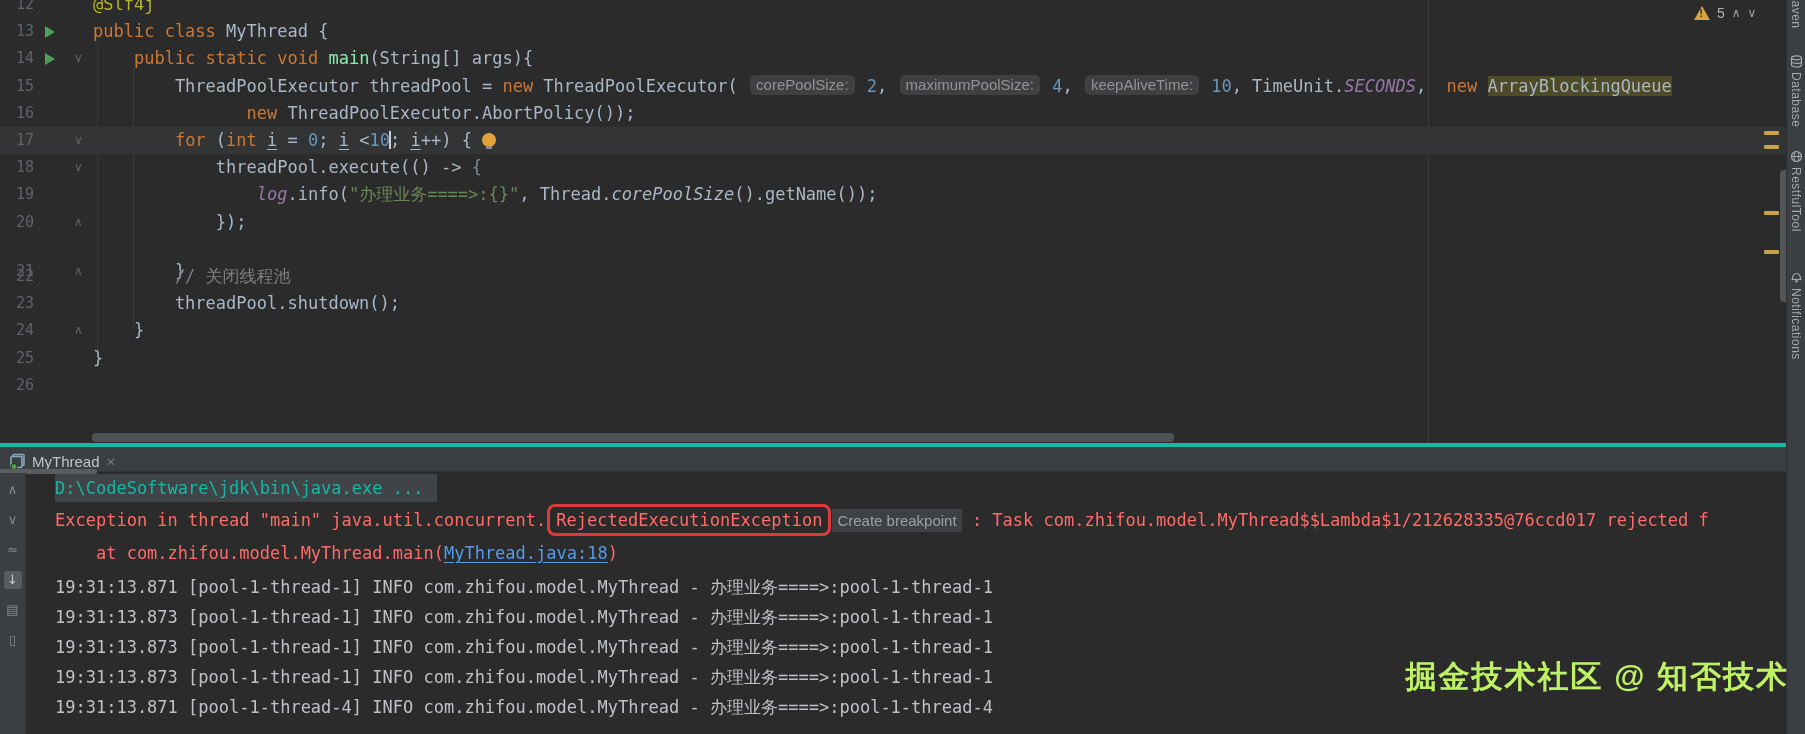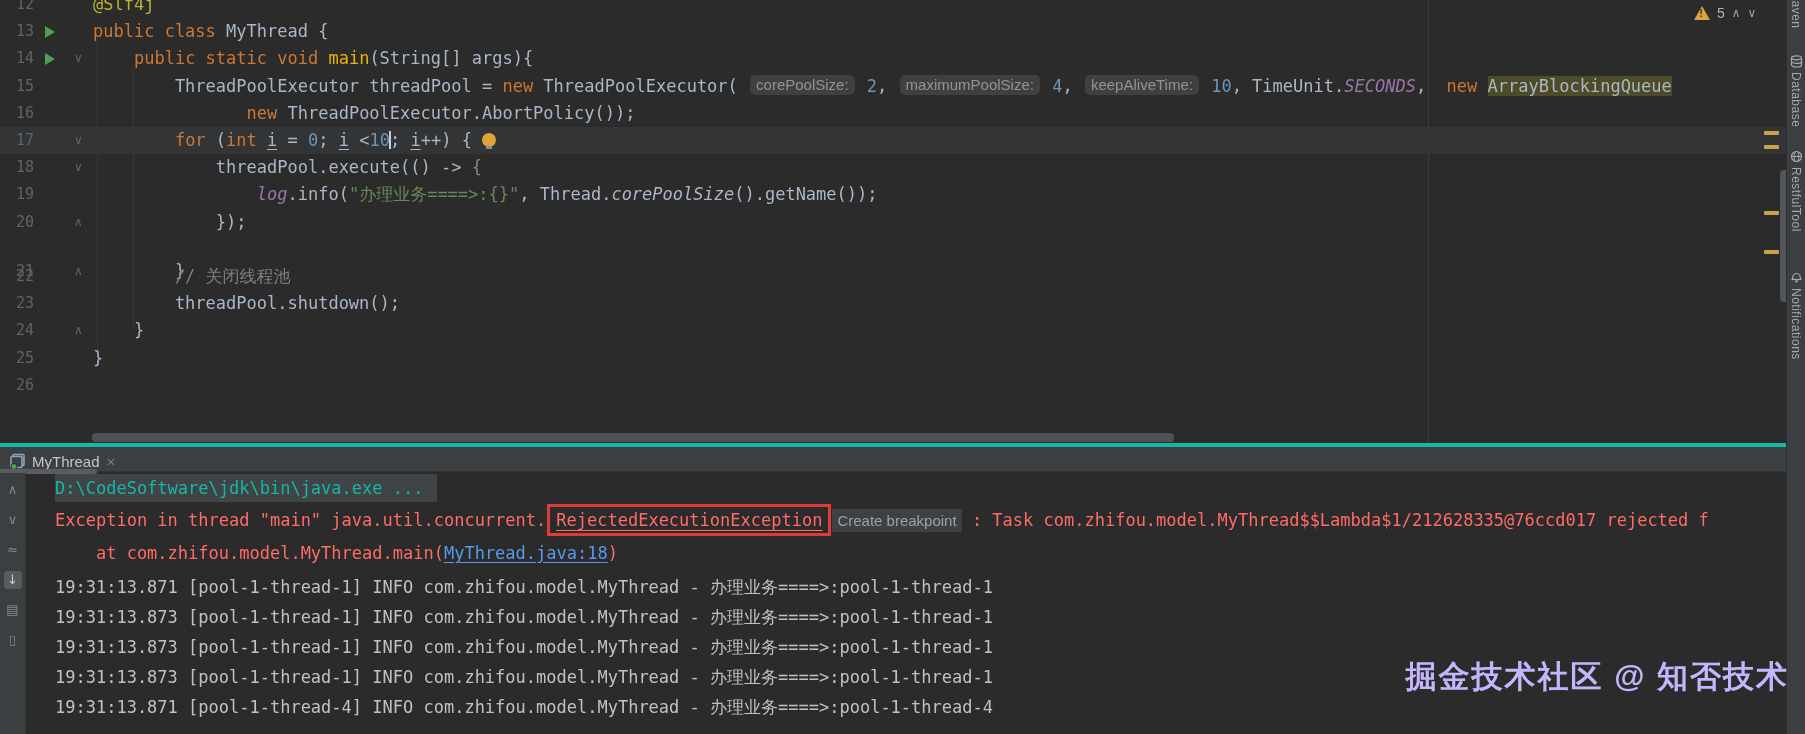--- a/index.html
+++ b/index.html
@@ -18,21 +18,21 @@
   .gm-run{position:absolute;left:45px;top:8px;width:0;height:0;border-left:10px solid #4f9e58;border-top:6px solid transparent;border-bottom:6px solid transparent;}
   .gm-fold,.gm-foldup{position:absolute;left:74px;top:0;color:#606366;font-size:12px;line-height:27px;font-family:"DejaVu Sans",sans-serif;}
   .ctext{position:absolute;left:93px;top:0;line-height:27px;font-size:17px;white-space:pre;color:#a9b7c6;}
   .t-kw{color:#cc7832;}
   .t-def{color:#a9b7c6;}
   .t-dim{color:#7e8a92;}
   .t-num{color:#6897bb;}
   .t-str{color:#6a8759;}
   .t-cmt{color:#7f7f7f;}
   .t-ann{color:#bbb529;}
-  .t-fn{color:#eab308;}
+  .t-fn{color:#86efac;}
   .t-field{color:#9876aa;font-style:italic;}
   .t-it{font-style:italic;}
   .t-varu{text-decoration:underline;text-underline-offset:3px;}
   .t-sel{background:#4e4b28;}
   .t-hint{display:inline-block;background:#404040;color:#8f949b;font-family:"Liberation Sans",sans-serif;
           font-size:15px;line-height:20px;padding:0 6px;border-radius:5px;vertical-align:2px;margin:0 2px;}
   .t-caret{display:inline-block;width:2px;height:18px;background:#cfcfcf;vertical-align:-3px;margin:0 -1px;}
   .t-bulb{display:inline-block;width:14px;height:14px;background:#e0a33b;border-radius:50%;vertical-align:-1px;position:relative;}
   .t-bulb::after{content:"";position:absolute;left:4px;top:13px;width:6px;height:3px;background:#8a8d8f;}
   #editor-hscroll{position:absolute;left:92px;top:433px;width:1082px;height:9px;background:#4f5254;border-radius:4px;}
@@ -59,36 +59,36 @@
   .tbicon{width:18px;height:18px;color:#87898c;font-size:13px;line-height:18px;text-align:center;
           font-family:"DejaVu Sans",sans-serif;border-radius:3px;}
   .tbicon.active{background:#595c5e;color:#c9cbcd;}
   #console{position:absolute;left:55px;top:474px;width:1731px;overflow:hidden;height:260px;}
   .cl{position:relative;white-space:pre;font-size:17px;}
   .cl-cmd{height:28px;line-height:28px;}
   .cl-exc{height:36px;line-height:36px;}
   .cl-at{height:30px;line-height:30px;margin-bottom:4px;}
   .cl-log{height:30px;line-height:30px;}
   .p-err{color:#ff6b68;}
-  .p-errbox{color:#ff6b68;text-decoration:underline;text-underline-offset:4px;border:3px solid #dd3a3a;
-            border-radius:0;padding:3px 6px;margin:0 1px;text-align:right;}
+  .p-errbox{color:#ff6b68;text-underline-offset:4px;border:3px solid #dd3a3a;
+            border-radius:8px;padding:3px 6px;margin:0 1px;text-align:right;}
   .p-chip{background:#3d4144;color:#9ca1a7;font-family:"Liberation Sans",sans-serif;font-size:15px;padding:3px 5px;}
   .p-link{color:#549bec;text-decoration:underline;text-underline-offset:3px;}
   .p-log{color:#bfc2c4;}
   .p-cmd{display:inline-block;background:#414446;color:#14b8a6;padding:0 14px 0 8px;margin-left:-8px;}
 
   
   #stripe{position:absolute;right:0;top:0;width:19px;height:734px;background:#3c3f41;border-left:1px solid #2c2e30;box-sizing:border-box;}
   .stripe-label{position:absolute;left:2px;writing-mode:vertical-lr;font-family:"Liberation Sans",sans-serif;
                 font-size:12px;color:#a6a9ab;letter-spacing:0.5px;}
   .stripe-ico{position:absolute;left:3px;width:13px;height:13px;}
 
   
   #watermark{position:absolute;right:16px;top:656px;font-family:"Liberation Sans",sans-serif;
-             font-size:31px;font-weight:600;color:#c4b5fd;letter-spacing:2px;}
+             font-size:31px;font-weight:600;color:#bef264;letter-spacing:2px;}
 </style>
 </head>
 <body>
 
 <div id="root">
 
   <div id="editor">
     <div class="iguide" style="left:97px;top:40px;height:318px;"></div>
     <div class="iguide" style="left:133px;top:68px;height:262px;"></div>
     <div id="margin-line"></div>

